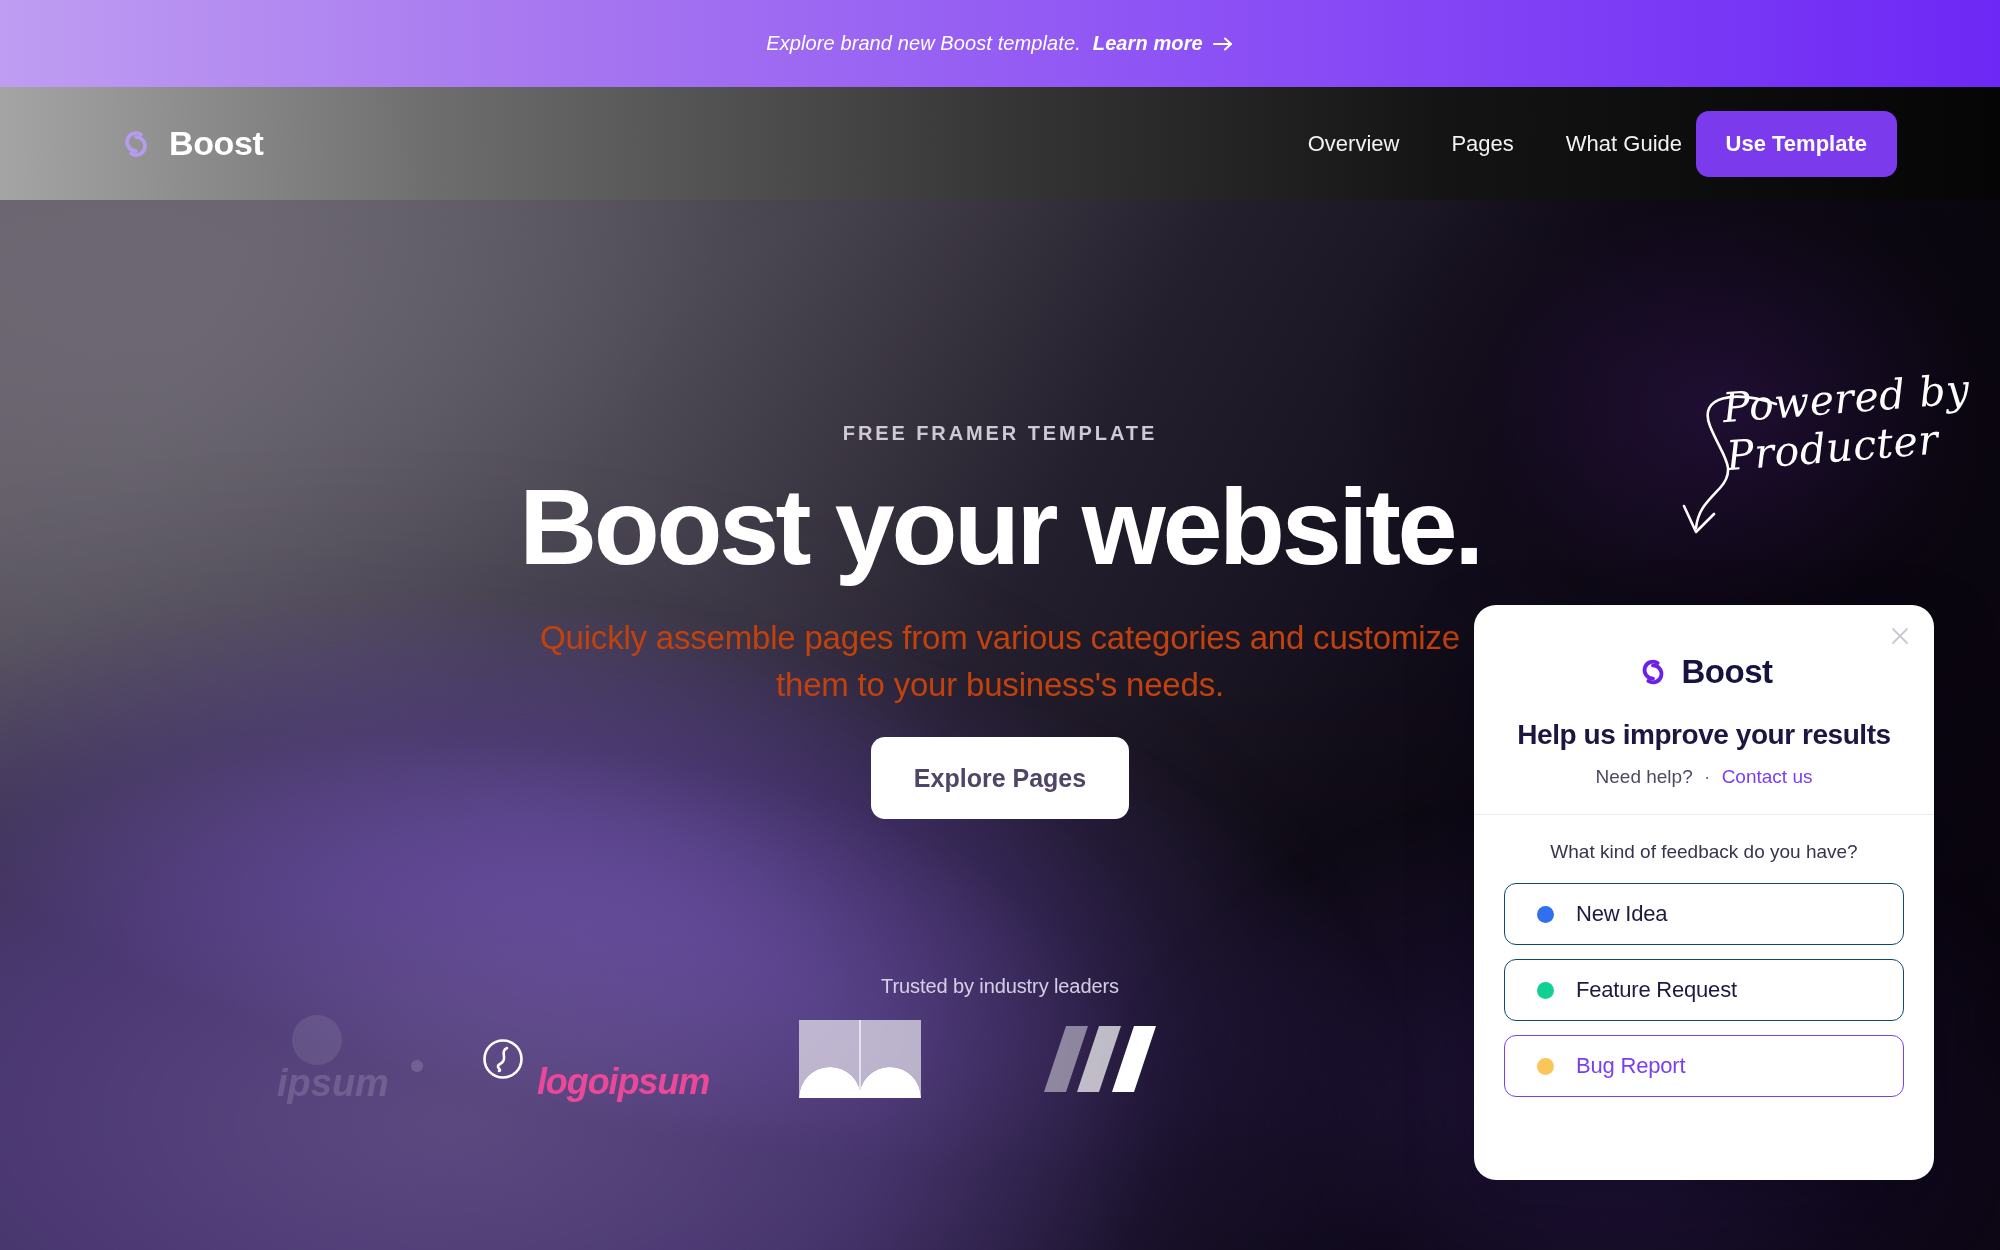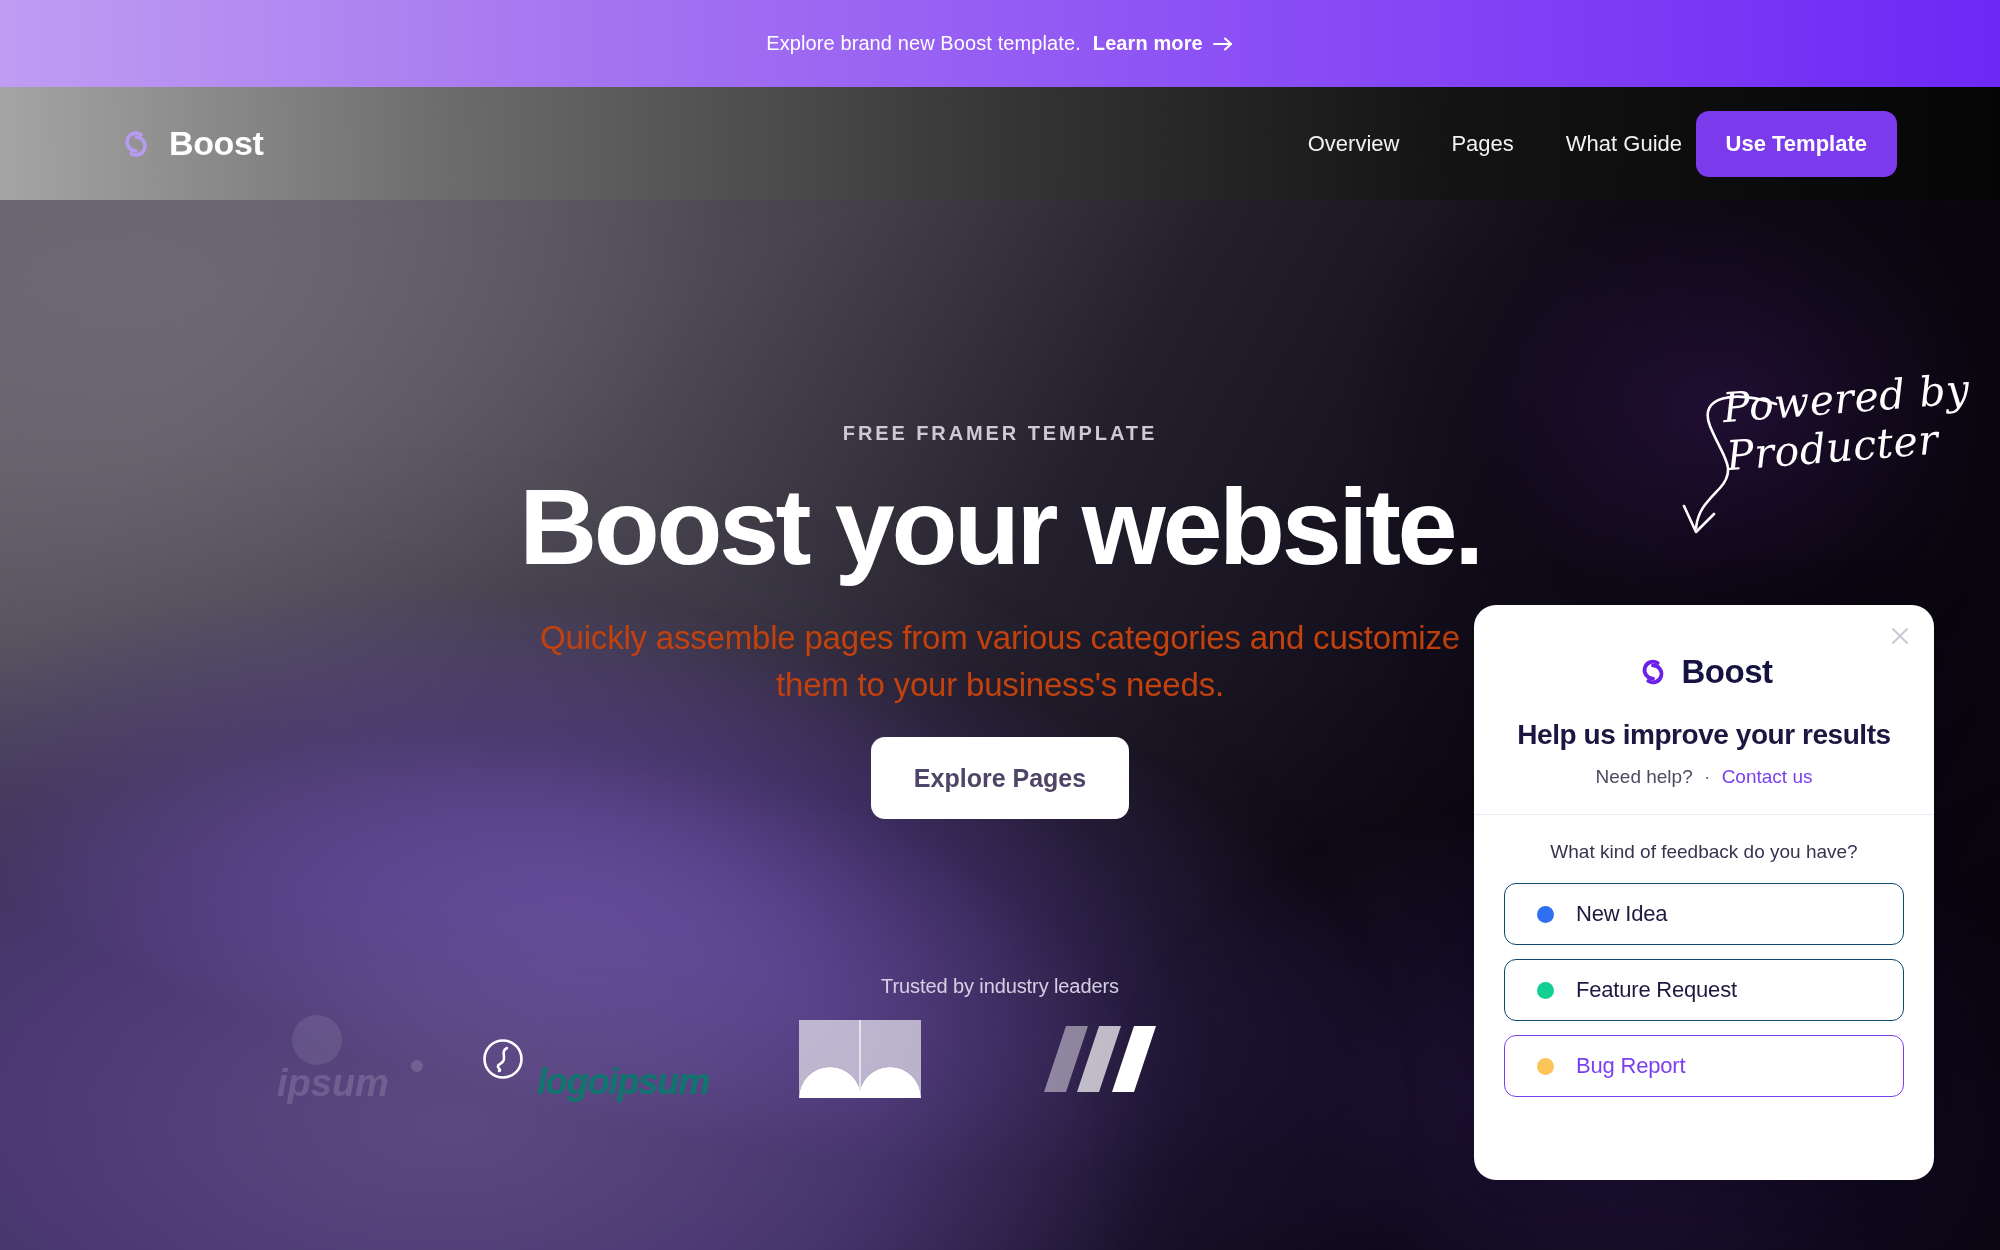--- a/index.html
+++ b/index.html
@@ -13,21 +13,21 @@
   
   .page { position:relative; width:2000px; height:1250px; overflow:hidden; }
 
   
   .announce {
     position:absolute; left:0; top:0; width:2000px; height:87px;
     background:linear-gradient(90deg,#bf9df2 0%,#a879f0 26%,#8b4ff5 62%,#6d28f5 100%);
     display:flex; align-items:center; justify-content:center;
     z-index:40;
   }
-  .announce-inner { display:flex; gap:12px; }
+  .announce-inner { display:flex; gap:12px;font-style:italic; }
   .announce-text { color:#ffffff; font-size:20px; letter-spacing:.1px; }
   .announce-link {
     color:#ffffff; font-size:20px; font-weight:700; letter-spacing:.1px;
     display:flex; align-items:center; gap:9px; cursor:pointer;
   }
   .arrow-ne { display:inline-block; font-size:20px; line-height:1; }
 
   
   .navbar {
     position:absolute; left:0; top:87px; width:2000px; height:113px;
@@ -103,21 +103,21 @@
     color:#e3dcef; font-size:20px; letter-spacing:-0.1px; opacity:.92;
   }
   .logos {
     position:absolute; left:260px; top:799px; width:1000px; height:120px;font-style:italic;
   }
   .logo-slot { position:absolute; top:0; height:120px; display:flex; align-items:center; }
   .logo-1 { left:0px;   width:200px; justify-content:center; opacity:.26; }
   .logo-2 { left:205px; width:260px; justify-content:center; }
   .logo-3 { left:490px; width:220px; justify-content:center; }
   .logo-4 { left:730px; width:220px; justify-content:center; }
-  .li-word { color:#0f766e; font-size:36px; font-weight:700; letter-spacing:-1.1px;margin-top:46px; }
+  .li-word { color:#ec4899; font-size:36px; font-weight:700; letter-spacing:-1.1px;margin-top:46px; }
 
   
   .powered {
     position:absolute; right:32px; top:365px; z-index:12;
     color:#ffffff; font-size:41px; line-height:1.18;
     font-family:"DejaVu Serif", serif; font-style:italic; font-weight:400;
     text-align:left; letter-spacing:.5px; white-space:nowrap;
     transform:rotate(-4.5deg); transform-origin:right top;
   }
   .squiggle { position:absolute; right:210px; top:382px; z-index:11; }

